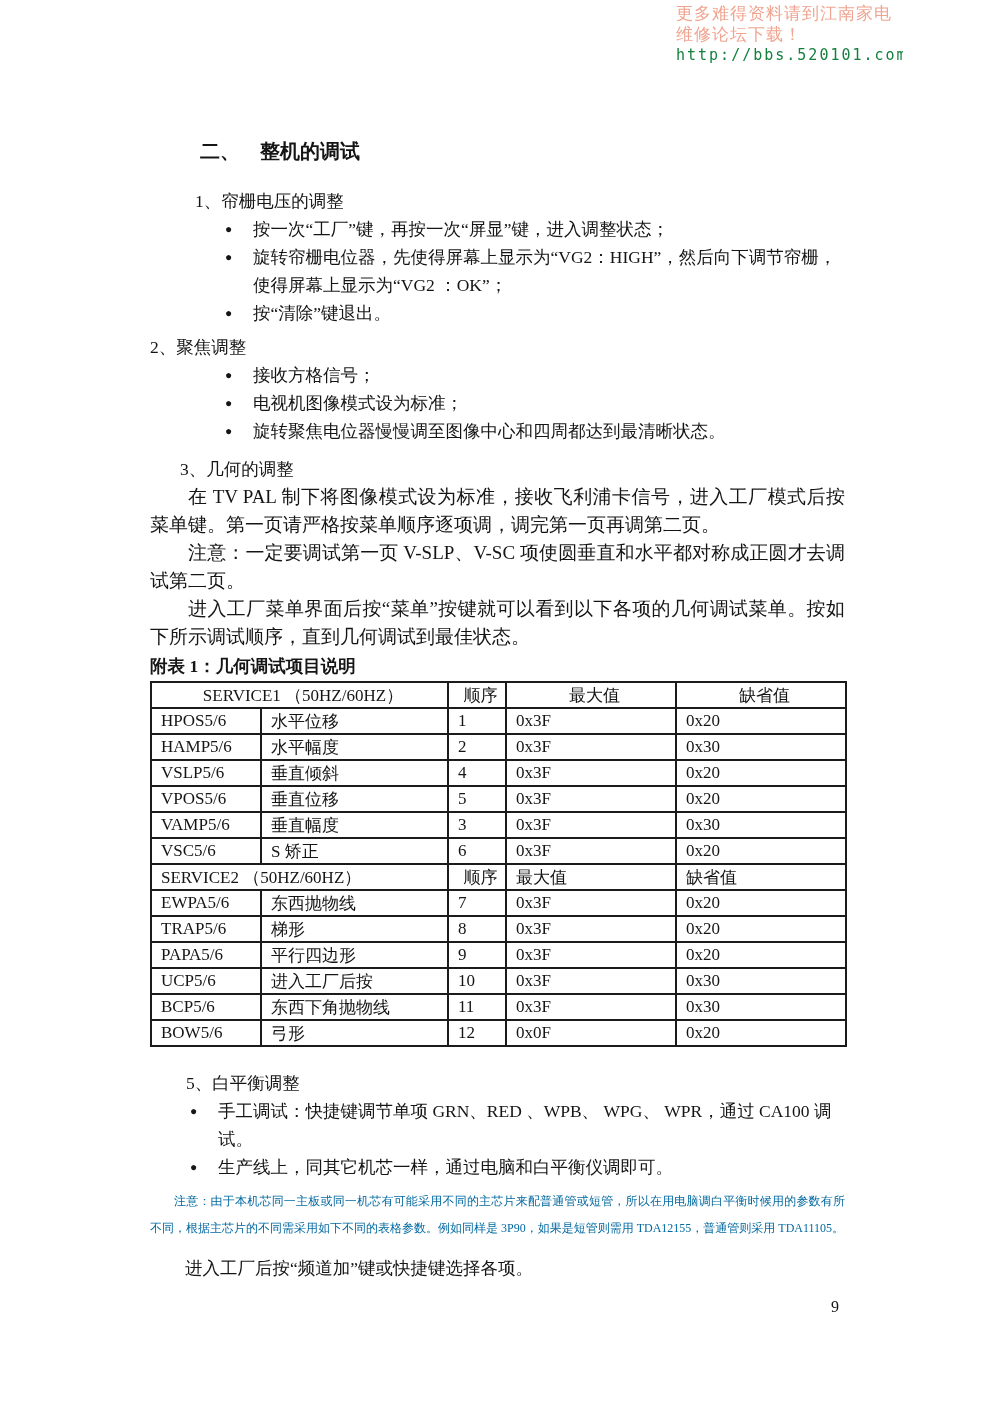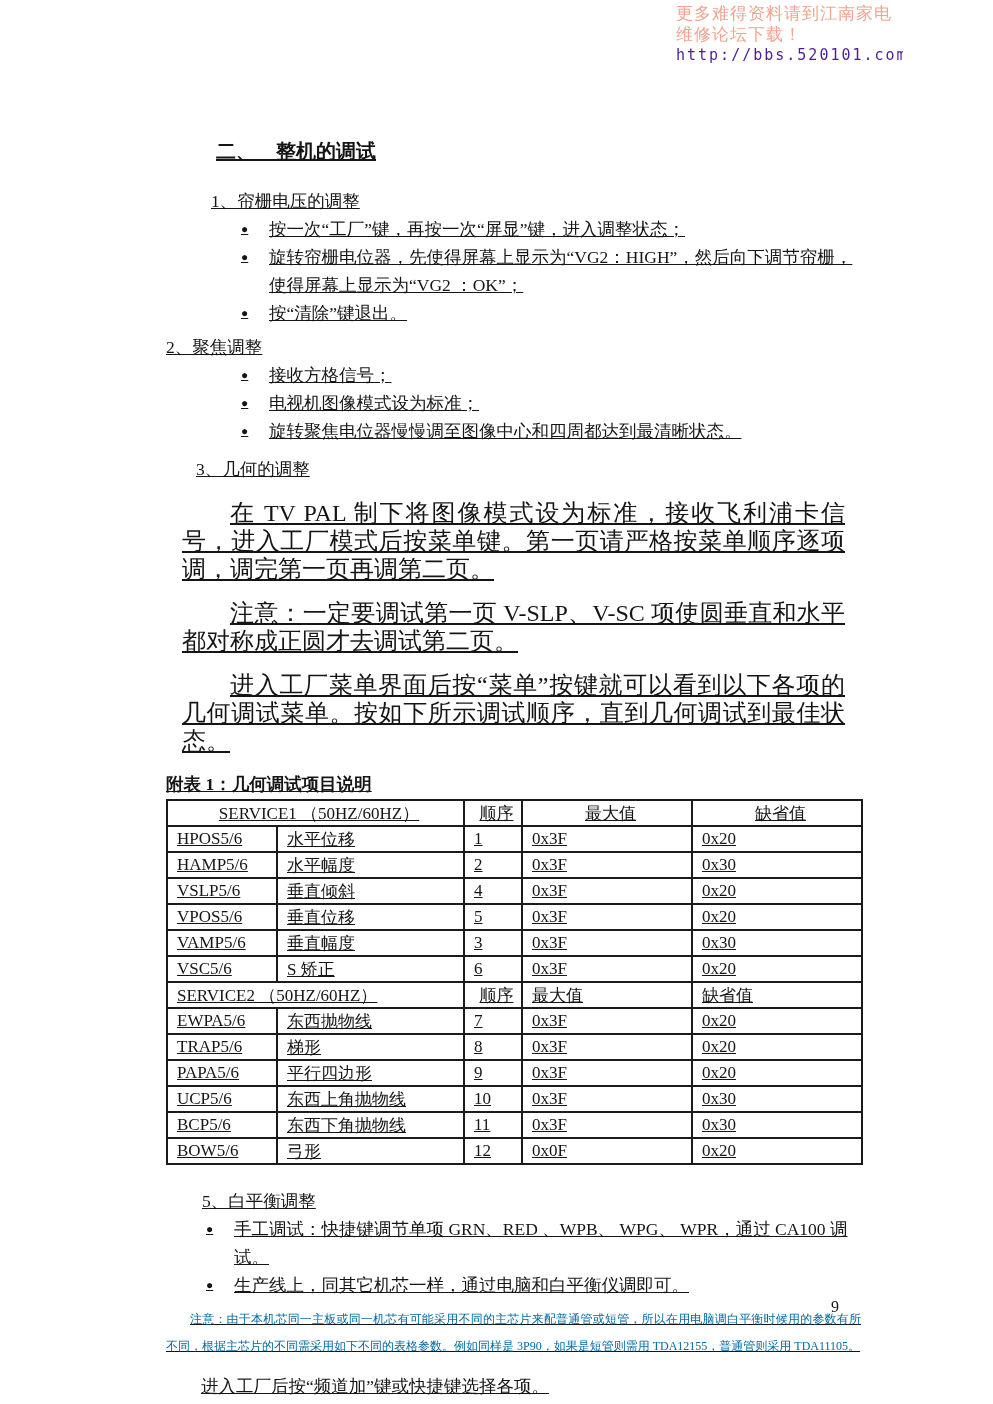--- a/index.html
+++ b/index.html
@@ -6,35 +6,35 @@
   .page {
     position:relative;
     width:903px; height:1404px;
     background:#ffffff;
     font-family:"Liberation Serif","DejaVu Serif",serif;
     color:#151515;
     overflow:hidden;
   }
   .watermark { position:absolute; top:3px; left:676px; line-height:21px; }
   .wm-line1 { color:#f0a490; font-size:17px; letter-spacing:1px; }
-  .wm-line2 { color:#4c1d95; font-size:15px; letter-spacing:2px;
+  .wm-line2 { color:#15803d; font-size:15px; letter-spacing:2px;
               font-family:"DejaVu Sans Mono","Liberation Mono",monospace; }
-  .content { position:absolute; left:166px; top:138px; width:695px;text-decoration:underline; }
+  .content { position:absolute; left:150px; top:138px; width:695px; }
   .title { font-size:20px; font-weight:bold; margin:0 0 22px 50px; }
   .sec-heading { font-size:17.5px; line-height:28px; }
   .h-s1 { margin-left:45px; }
   .h-s2 { margin-top:6px; }
   .h-s3 { margin-left:30px; margin-top:10px; }
   .h-s5 { margin-left:36px; margin-top:22px; }
   .bullet { display:flex; font-size:17.5px; line-height:28px; }
   .bullet .dot { width:28px; flex:0 0 28px; font-size:12px; }
   .ind-wide .dot { margin-left:75px; }
   .ind-narrow .dot { margin-left:40px; }
   .bullet .btxt { flex:1; }
-  .para { margin:16px; font-size:24px; line-height:28px; text-indent:2em; text-align:justify; }
+  .para { margin:0; font-size:19px; line-height:28px; text-indent:2em; text-align:justify; }
   .tcap { font-weight:bold; font-size:17.5px; line-height:26px; margin-top:2px; }
   table.geo { width:695px; border-collapse:collapse; table-layout:fixed; margin-top:2px; }
   table.geo td { border:2px solid #1b1b1b; height:24px; font-size:17px;
                  padding:0 2px 0 9px; overflow:hidden; white-space:nowrap; }
   td.hdr-group { text-align:center; padding:0; }
   td.hdr-c { text-align:center; padding:0; }
   td.c-center { text-align:center; padding:0; }
   td.c-left { text-align:left; }
   .note { color:#0369a1; font-size:12px; line-height:27px; text-indent:2em;
           text-align:justify; margin-top:7px; }
@@ -169,21 +169,21 @@
         </tr>
         <tr>
           <td class="c-left">PAPA5/6</td>
           <td class="c-left">平行四边形</td>
           <td class="c-left">9</td>
           <td class="c-left">0x3F</td>
           <td class="c-left">0x20</td>
         </tr>
         <tr>
           <td class="c-left">UCP5/6</td>
-          <td class="c-left">东西上角抛物线</td>
+          <td class="c-left">进入工厂后按</td>
           <td class="c-left">10</td>
           <td class="c-left">0x3F</td>
           <td class="c-left">0x30</td>
         </tr>
         <tr>
           <td class="c-left">BCP5/6</td>
           <td class="c-left">东西下角抛物线</td>
           <td class="c-left">11</td>
           <td class="c-left">0x3F</td>
           <td class="c-left">0x30</td>

